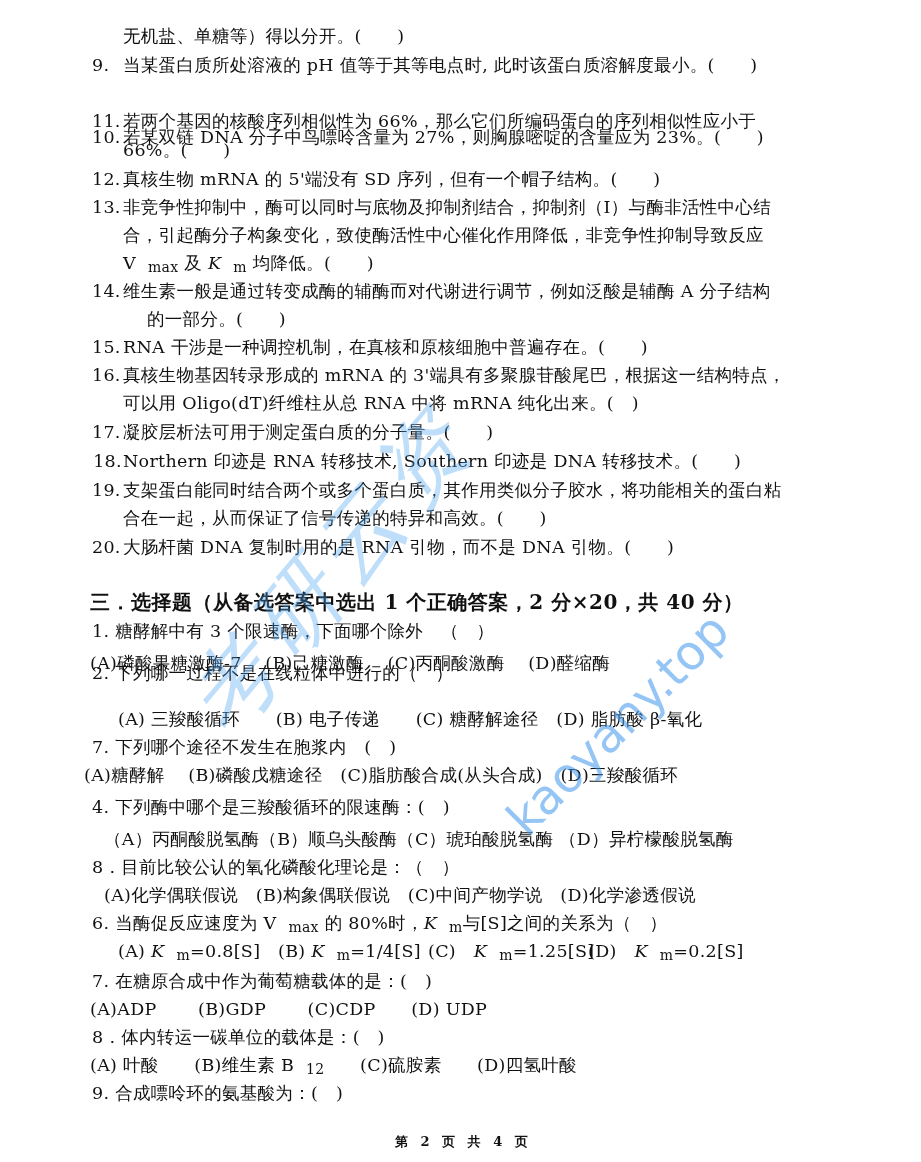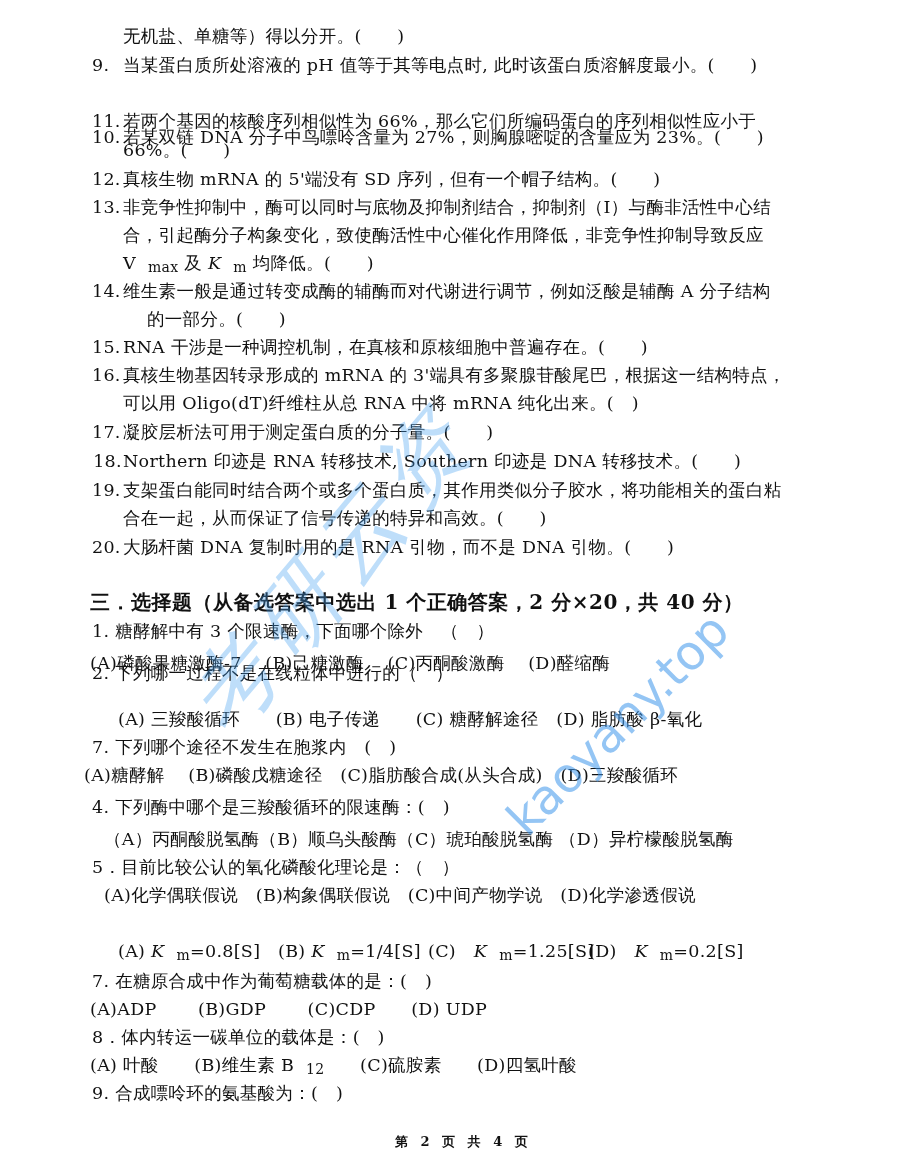--- a/index.html
+++ b/index.html
@@ -71,23 +71,24 @@
 
   <div class="line" style="left:92px;top:661px;">2. 下列哪一过程不是在线粒体中进行的（　）</div>
   <div class="line" style="left:118px;top:707px;">(A) 三羧酸循环　　(B) 电子传递　　(C) 糖酵解途径　(D) 脂肪酸 β-氧化</div>
 
   <div class="line" style="left:92px;top:735px;">7. 下列哪个途径不发生在胞浆内　(　)</div>
   <div class="line" style="left:84px;top:763px;">(A)糖酵解　 (B)磷酸戊糖途径　(C)脂肪酸合成(从头合成)　(D)三羧酸循环</div>
 
   <div class="line" style="left:92px;top:795px;">4. 下列酶中哪个是三羧酸循环的限速酶：(　)</div>
   <div class="line" style="left:104px;top:827px;">（A）丙酮酸脱氢酶（B）顺乌头酸酶（C）琥珀酸脱氢酶 （D）异柠檬酸脱氢酶</div>
 
-  <div class="line" style="left:92px;top:855px;">5．目前比较公认的氧化磷酸化理论是：（　）</div>
+  <div class="line" style="left:92px;top:855px;">8．目前比较公认的氧化磷酸化理论是：（　）</div>
   <div class="line" style="left:104px;top:883px;">(A)化学偶联假说　(B)构象偶联假说　(C)中间产物学说　(D)化学渗透假说</div>
 
+  <div class="line" style="left:92px;top:911px;"><span>6. 当酶促反应速度为 V</span><sub>max</sub><span> 的 80%时，</span><i>K</i><sub>m</sub><span>与[S]之间的关系为（　）</span></div>
   <div class="line" style="left:118px;top:939px;">
     <span style="display:inline-block;width:160px"><span>(A) </span><i>K</i><sub>m</sub><span>=0.8[S]</span></span><span style="display:inline-block;width:150px"><span>(B) </span><i>K</i><sub>m</sub><span>=1/4[S]</span></span><span style="display:inline-block;width:160px"><span>(C)　</span><i>K</i><sub>m</sub><span>=1.25[S]</span></span><span><span>(D)　</span><i>K</i><sub>m</sub><span>=0.2[S]</span></span>
   </div>
 
   <div class="line" style="left:92px;top:969px;">7. 在糖原合成中作为葡萄糖载体的是：(　)</div>
   <div class="line" style="left:90px;top:997px;">(A)ADP　　 (B)GDP　　 (C)CDP　　(D) UDP</div>
 
   <div class="line" style="left:92px;top:1025px;">8．体内转运一碳单位的载体是：(　)</div>
   <div class="line" style="left:90px;top:1053px;"><span>(A) 叶酸　　(B)维生素 B</span><sub>12</sub><span>　　(C)硫胺素　　(D)四氢叶酸</span></div>
 

